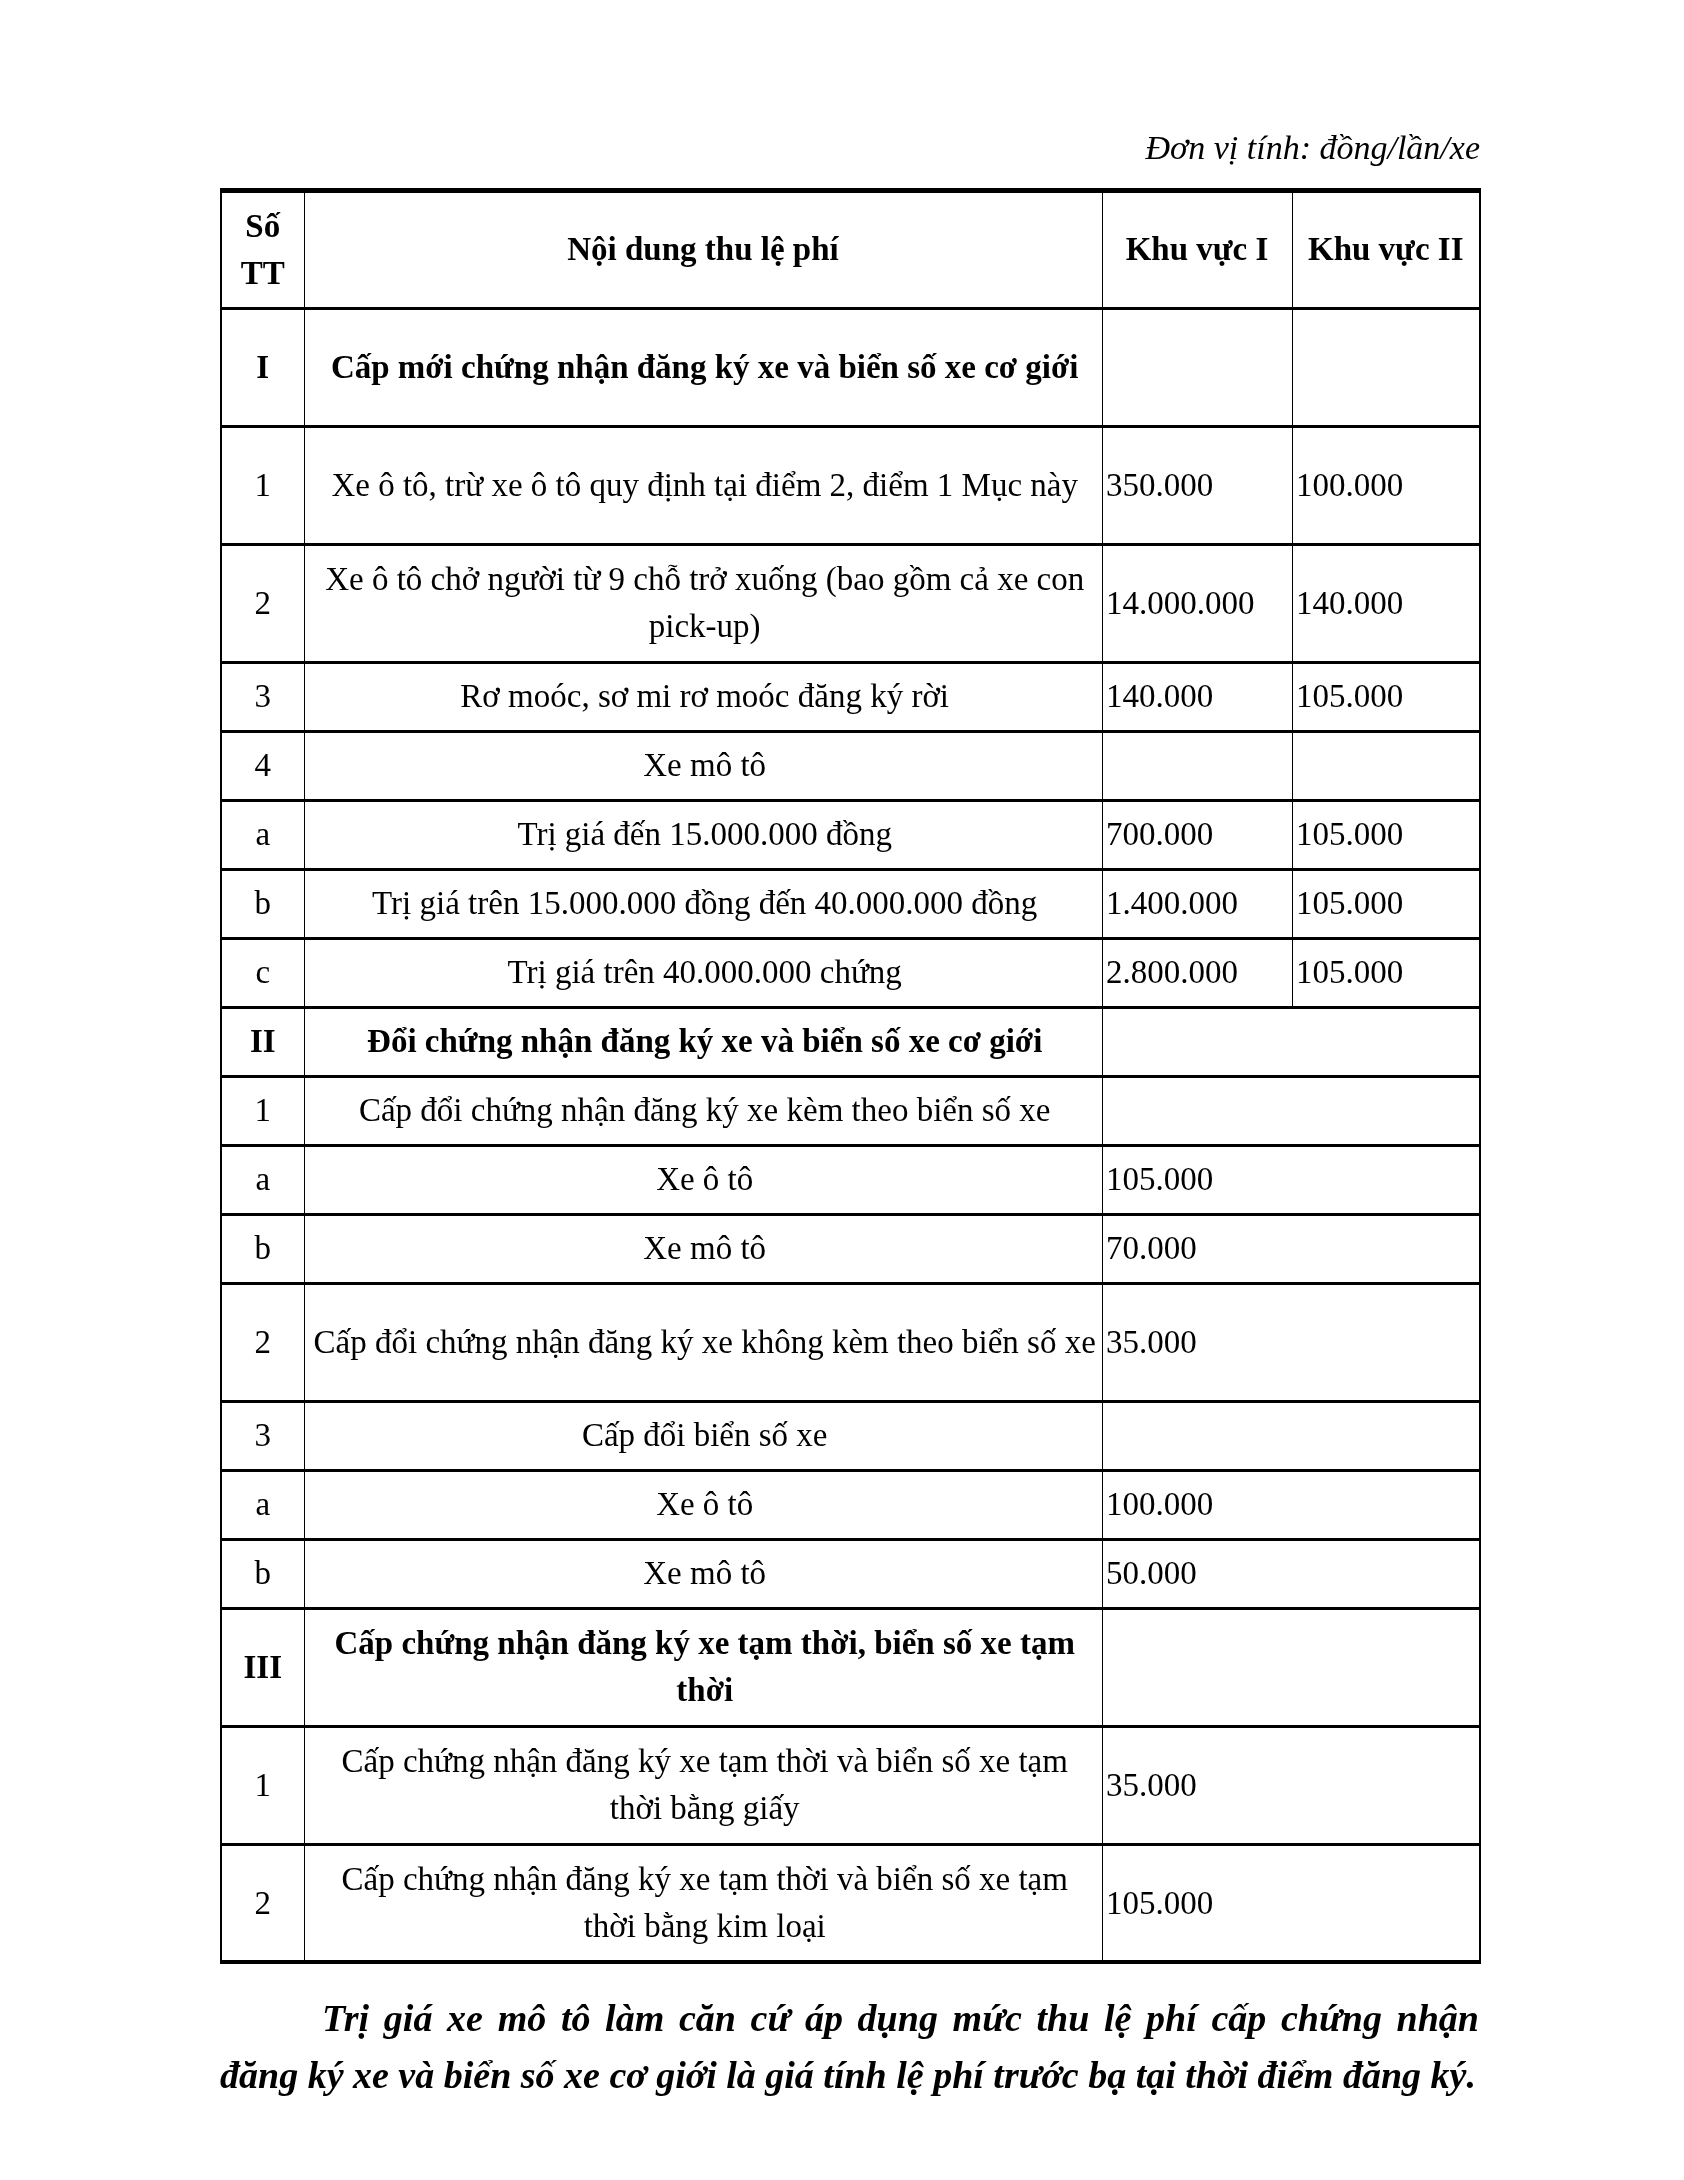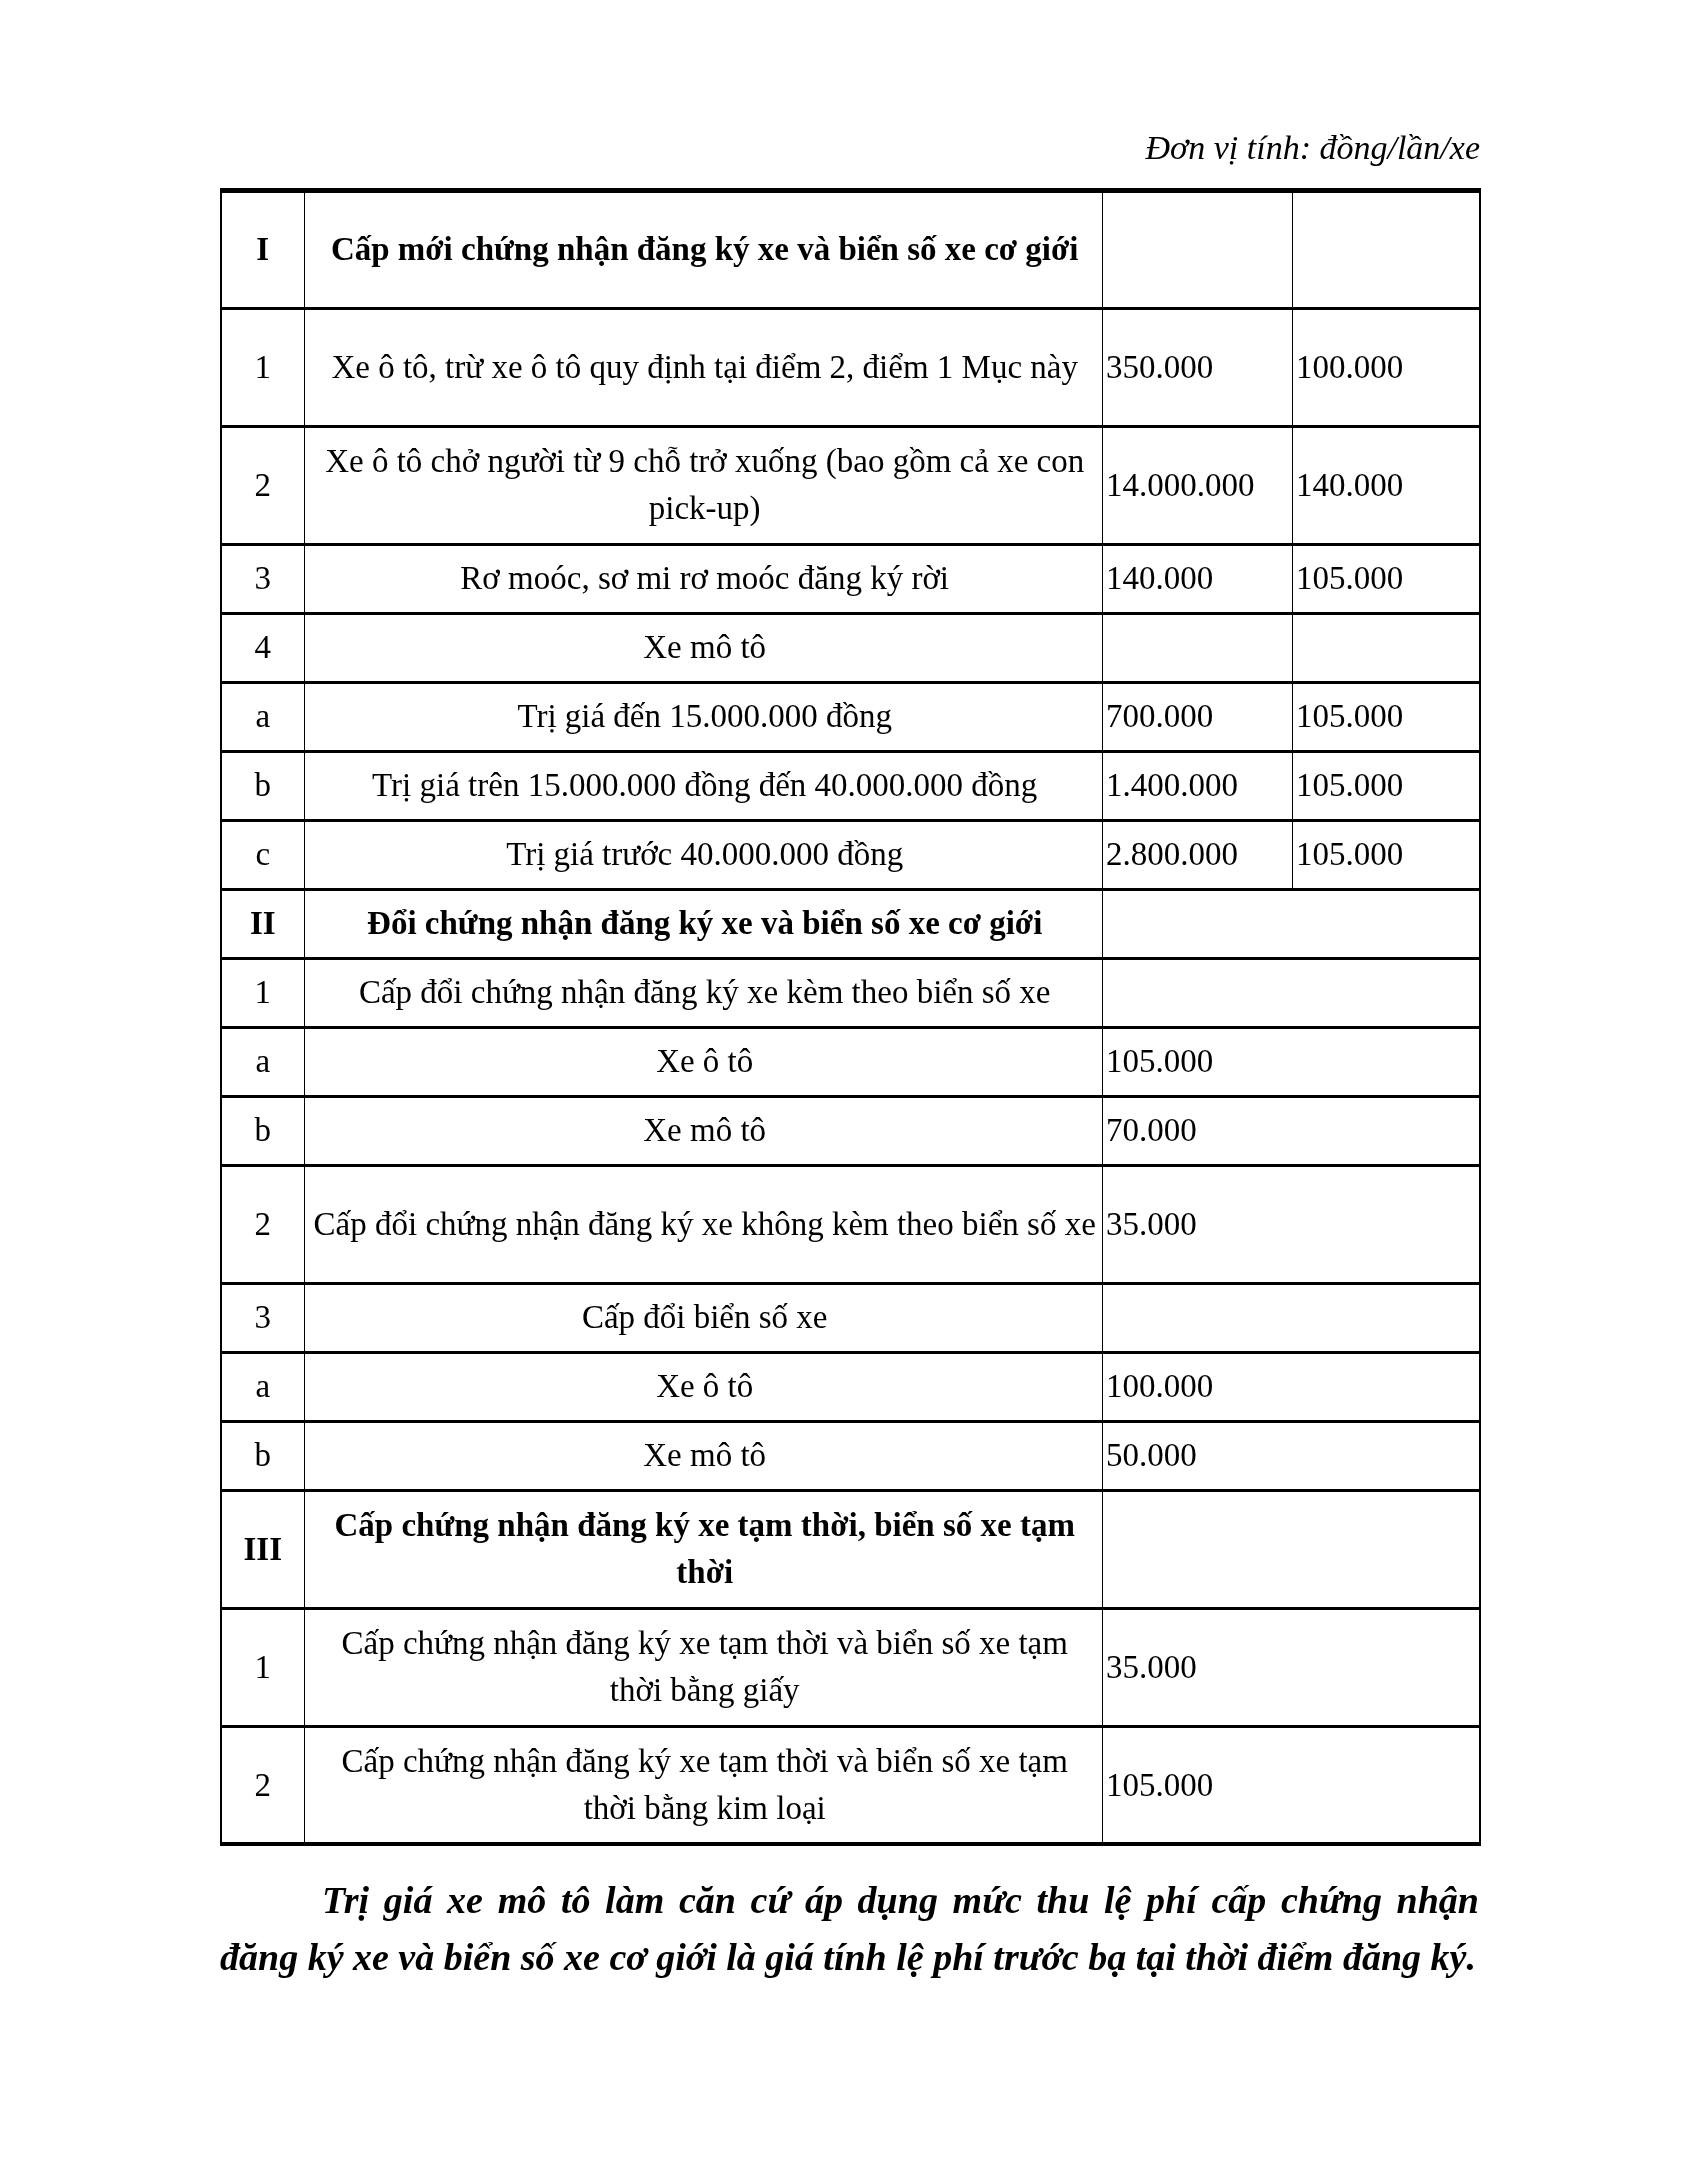--- a/index.html
+++ b/index.html
@@ -82,20 +82,26 @@
 
   <table class="fee-table">
     <colgroup>
       <col style="width:83px">
       <col style="width:798px">
       <col style="width:190px">
       <col style="width:188px">
     </colgroup>
 
     <tbody>
+        <tr class="h2">
+      <th>Số TT</th>
+      <th>Nội dung thu lệ phí</th>
+      <th>Khu vực I</th>
+      <th>Khu vực II</th>
+    </tr>
 
     <tr class="h2 section">
       <td class="cell-no">I</td>
       <td class="cell-label">Cấp mới chứng nhận đăng ký xe và biển số xe cơ giới</td>
       <td class="cell-val"></td>
       <td class="cell-val"></td>
     </tr>
 
     <tr class="h2">
       <td class="cell-no">1</td>
@@ -134,21 +140,21 @@
 
     <tr class="h1">
       <td class="cell-no">b</td>
       <td class="cell-label">Trị giá trên 15.000.000 đồng đến 40.000.000 đồng</td>
       <td class="cell-val">1.400.000</td>
       <td class="cell-val">105.000</td>
     </tr>
 
     <tr class="h1">
       <td class="cell-no">c</td>
-      <td class="cell-label">Trị giá trước 40.000.000 đồng</td>
+      <td class="cell-label">Trị giá trên 40.000.000 chứng</td>
       <td class="cell-val">2.800.000</td>
       <td class="cell-val">105.000</td>
     </tr>
 
     <tr class="h1 section">
       <td class="cell-no">II</td>
       <td class="cell-label">Đổi chứng nhận đăng ký xe và biển số xe cơ giới</td>
       <td class="cell-val" colspan="2"></td>
     </tr>
 

